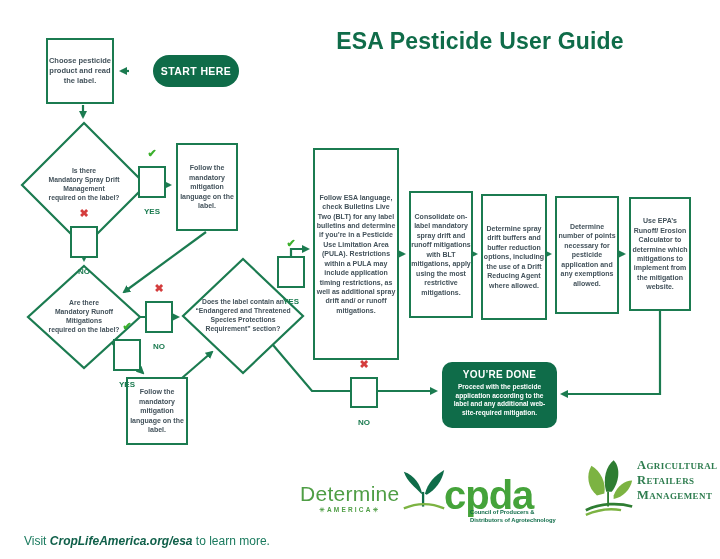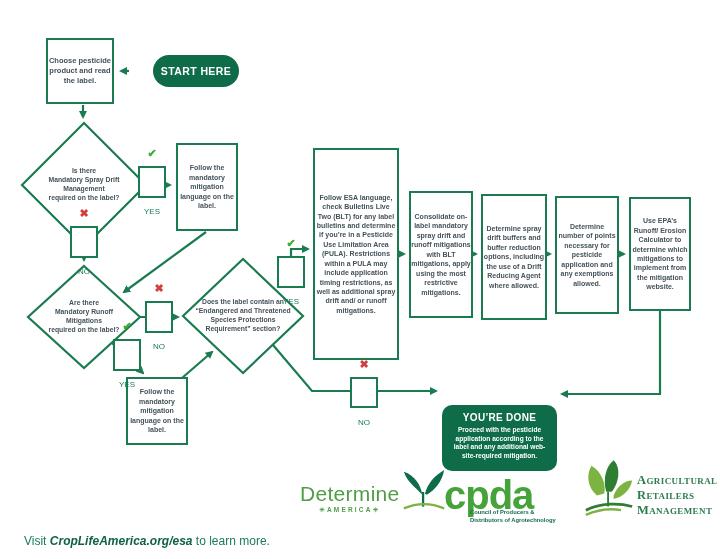--- a/index.html
+++ b/index.html
@@ -52,47 +52,47 @@
   }
   
   .badge{
     position:absolute;z-index:3;width:28px;background:#fff;border:2px solid var(--line);
     display:flex;flex-direction:column;align-items:center;justify-content:center;
     box-sizing:border-box;padding:0;
   }
   .chk{font-size:11px;line-height:11px;font-weight:700;}
   .icon-check{color:var(--check);}
   .icon-x{color:var(--xred);}
-  .blabel{font-size:8px;font-weight:400;color:var(--line);line-height:9px;margin-top:48px;}
+  .blabel{font-size:8px;font-weight:700;color:var(--line);line-height:9px;margin-top:48px;}
   .yes1{left:138px;top:166px;height:32px;}
   .no1{left:70px;top:226px;height:32px;}
   .no2{left:145px;top:301px;height:32px;}
   .yes2{left:113px;top:339px;height:32px;}
   .yes3{left:277px;top:256px;height:32px;}
   .no3{left:350px;top:377px;height:31px;}
   
   .done{
     position:absolute;left:442px;top:362px;width:115px;height:66px;z-index:2;
     background:var(--brand);border-radius:10px;color:#fff;text-align:center;
-    padding:7px 6px;box-sizing:border-box;margin-top:43px;
+    padding:7px 6px;box-sizing:border-box;
   }
   .done-title{font-size:10px;font-weight:800;letter-spacing:.3px;}
   .done-body{font-size:6.6px;font-weight:600;line-height:1.3;margin-top:3px;}
   
   .footer{position:absolute;left:24px;top:512px;z-index:2;font-size:12px;color:#1a7a5e;font-weight:500;margin-top:22px;}
   .flink{font-weight:800;font-style:italic;color:#10604a;}
   
   .logo-croplife{position:absolute;left:300px;top:468px;z-index:2;display:flex;align-items:flex-end;gap:2px;}
   .cl-text{display:flex;flex-direction:column;align-items:center;}
   .cl-name{font-size:21px;font-weight:500;color:#4f9e45;line-height:22px;letter-spacing:.3px;}
   .cl-sub{font-size:6.5px;font-weight:700;color:#4f9e45;letter-spacing:2.2px;margin-top:1px;}
   .logo-cpda{position:absolute;left:444px;top:481px;z-index:2;}
   .cpda-word{font-size:40px;font-weight:800;color:#45a33a;line-height:28px;letter-spacing:-1px;}
   .cpda-tag{font-size:5.8px;color:var(--brand);font-weight:700;line-height:1.3;margin-left:26px;}
-  .logo-ara{position:absolute;left:584px;top:458px;z-index:2;display:flex;align-items:flex-end;gap:3px;}
+  .logo-ara{position:absolute;left:584px;top:458px;z-index:2;display:flex;align-items:flex-start;gap:3px;}
   .ara-text{display:flex;flex-direction:column;}
   .ara-line{
     font-family:"Liberation Serif",serif;font-variant:small-caps;font-size:12.5px;
     color:#2e7d4f;font-weight:600;line-height:1.2;letter-spacing:.4px;
   }
 </style>
 </head>
 <body>
 
 <div class="canvas">
@@ -120,20 +120,21 @@
       <polyline points="660,311 660,394 562,394" marker-end="url(#ah)"></polyline>
       <polyline points="273,345 312,391 436,391" marker-end="url(#ah)"></polyline>
     </g>
     <g fill="#ffffff" stroke="#1b7b50" stroke-width="2.2">
       <polygon points="84,123 146,185 84,247 22,185"></polygon>
       <polygon points="84,266 140,317 84,368 28,317"></polygon>
       <polygon points="243,259 303,316 243,373 183,316"></polygon>
     </g>
   </svg>
 
+  <h1 class="title">ESA Pesticide User Guide</h1>
 
   <div class="pill">START HERE</div>
 
   <div class="box nA">
     <span>Choose pesticide product and read the label.</span>
   </div>
 
   <div class="dtext d1t">
     <span class="blk">Is there</span>
     <span class="blk b">Mandatory Spray Drift Management</span>

